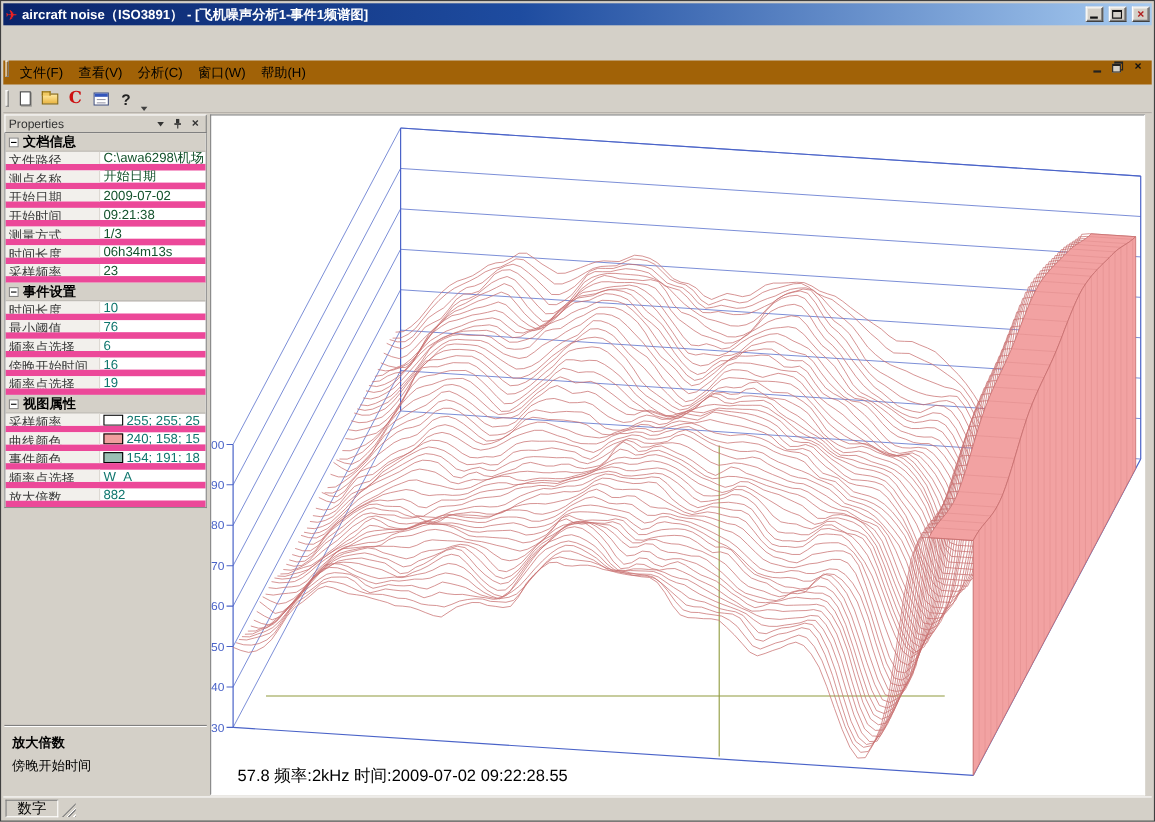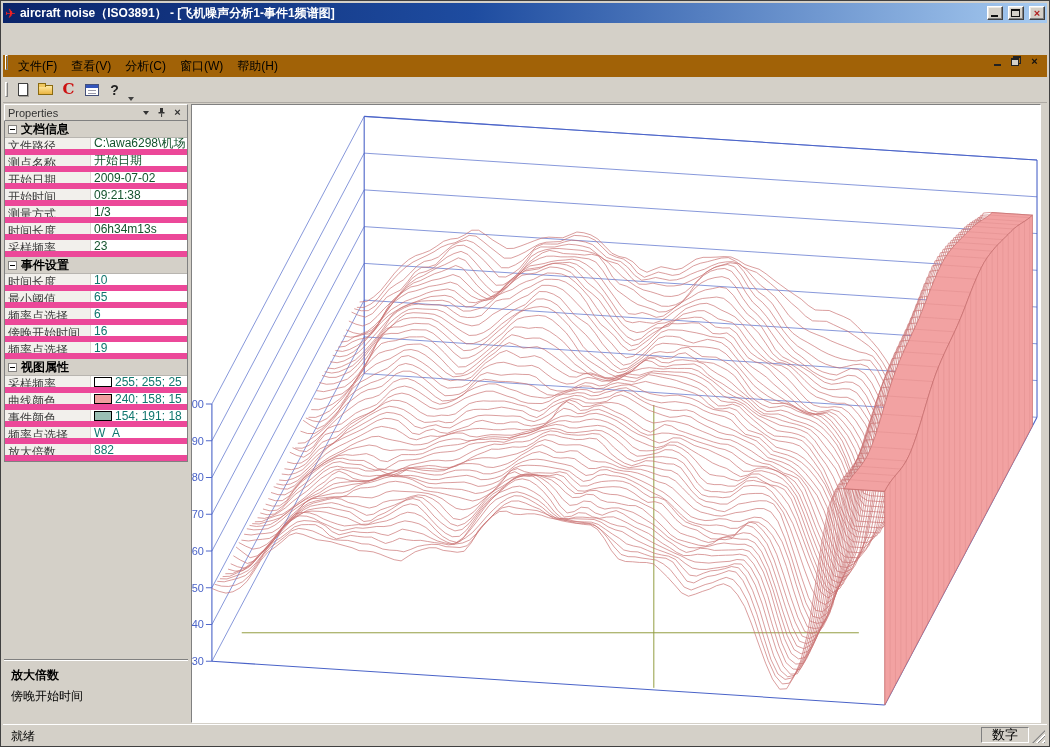--- a/index.html
+++ b/index.html
@@ -203,21 +203,21 @@
           </div>
           <div class="prow">
             <div class="lab">时间长度</div>
             <div class="val">
               <span>10</span>
             </div>
           </div>
           <div class="prow">
             <div class="lab">最小阈值</div>
             <div class="val">
-              <span>65</span>
+              <span>76</span>
             </div>
           </div>
           <div class="prow">
             <div class="lab">频率点选择</div>
             <div class="val">
               <span>6</span>
             </div>
           </div>
           <div class="prow">
             <div class="lab">傍晚开始时间</div>
@@ -426,23 +426,23 @@
           <line x1="779.5647272727272" y1="133.50927109843826" x2="820.1247272727273" y2="136.26927109843825" stroke="#c87070" stroke-width="0.5" opacity="0.45"></line>
           <line x1="825.5214545454546" y1="130.6006841250113" x2="825.5214545454546" y2="375.49672727272724" stroke="#c87070" stroke-width="0.5" opacity="0.45"></line>
           <line x1="784.9614545454544" y1="127.84068412501131" x2="825.5214545454546" y2="130.6006841250113" stroke="#c87070" stroke-width="0.5" opacity="0.45"></line>
           <line x1="830.9181818181818" y1="126.27416686990938" x2="830.9181818181818" y2="364.8090909090909" stroke="#c87070" stroke-width="0.5" opacity="0.45"></line>
           <line x1="790.3581818181817" y1="123.51416686990939" x2="830.9181818181818" y2="126.27416686990938" stroke="#c87070" stroke-width="0.5" opacity="0.45"></line>
           <line x1="836.314909090909" y1="122.68587355896247" x2="836.314909090909" y2="354.1214545454545" stroke="#c87070" stroke-width="0.5" opacity="0.45"></line>
           <line x1="795.754909090909" y1="119.92587355896248" x2="836.314909090909" y2="122.68587355896247" stroke="#c87070" stroke-width="0.5" opacity="0.45"></line>
           <line x1="841.7116363636363" y1="118.64787509017052" x2="841.7116363636363" y2="343.4338181818182" stroke="#c87070" stroke-width="0.5" opacity="0.45"></line>
           <line x1="801.1516363636363" y1="115.88787509017052" x2="841.7116363636363" y2="118.64787509017052" stroke="#c87070" stroke-width="0.5" opacity="0.45"></line>
         </svg>
+      <div class="readout">57.8 频率:2kHz 时间:2009-07-02 09:22:28.55</div>
     </div>
 
   </div>
 
   <div class="statusbar">
-    <span class="sb-left">就绪</span>
     <span class="sb-pane">数字</span>
     <span class="sb-grip"></span>
   </div>
 
 </div>
 
 </body></html>

